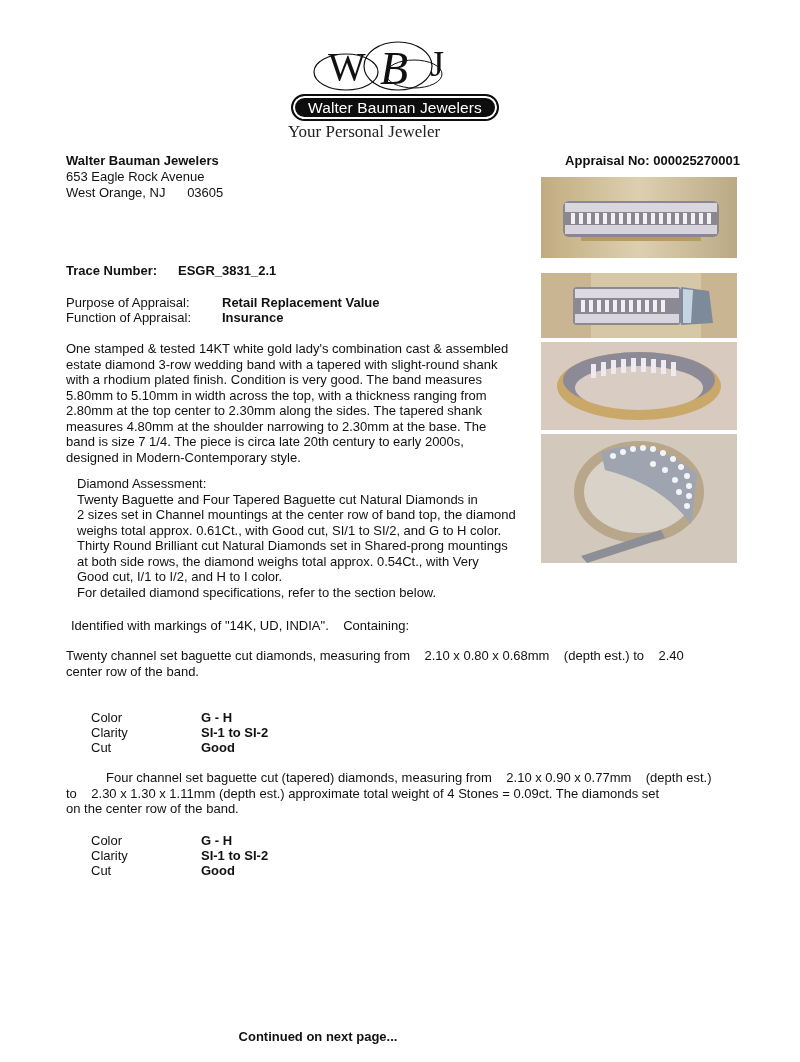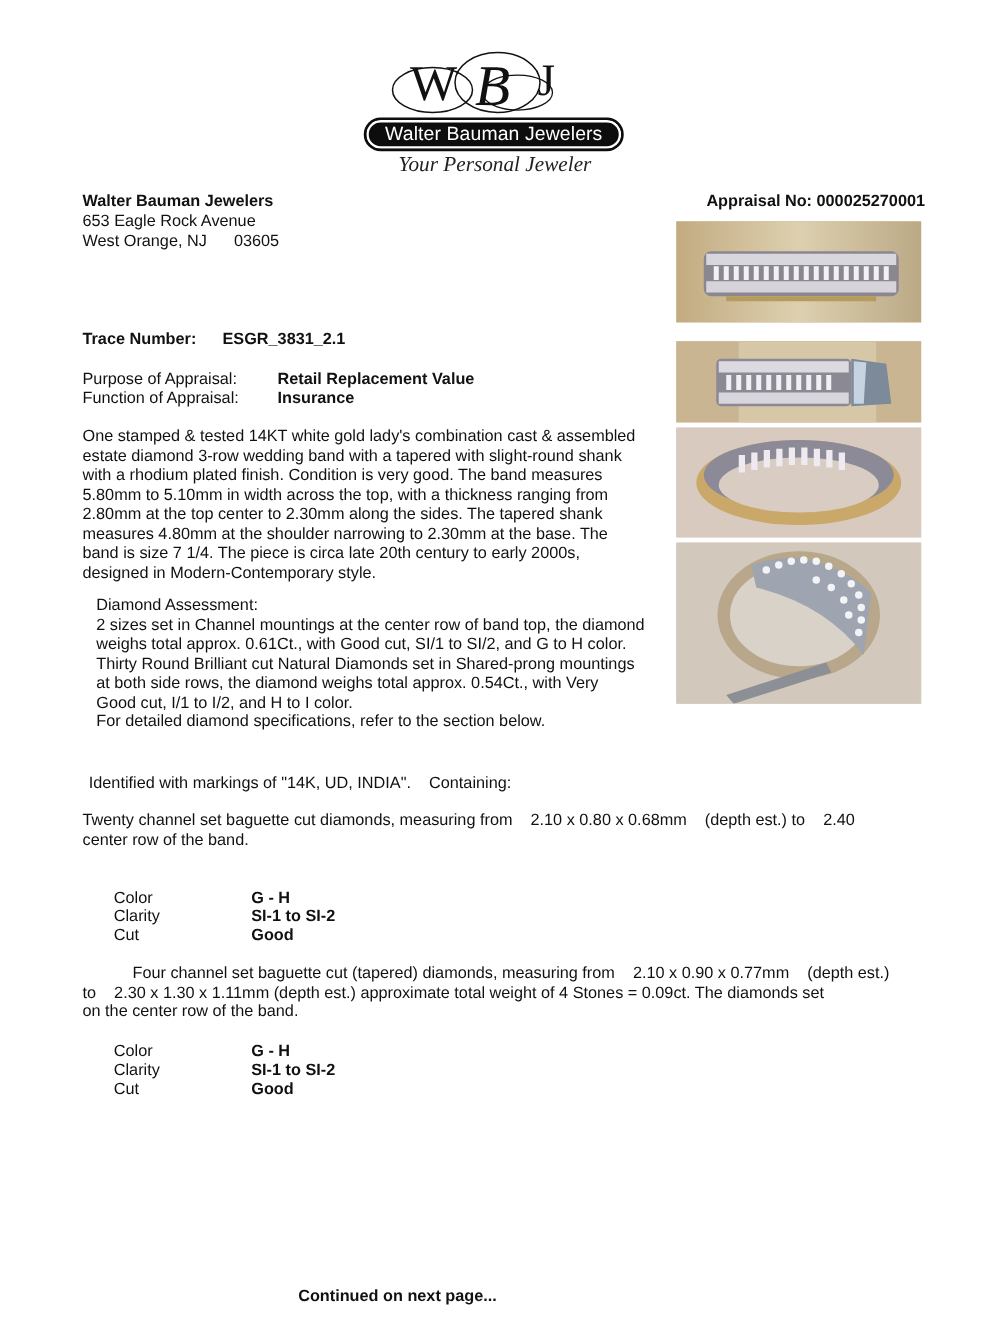--- a/index.html
+++ b/index.html
@@ -15,22 +15,22 @@
     #logo { left: 288px; top: 36px; width: 216px; height: 108px; }
     .logo-mono { position: absolute; left: 0; top: 0; width: 216px; height: 56px; }
     .logo-pill {
       position: absolute; left: 3px; top: 58px; width: 208px; height: 27px;
       background: #0d0d0d; border-radius: 14px; box-sizing: border-box;
       border: 2px solid #0d0d0d; box-shadow: inset 0 0 0 2px #fff, inset 0 0 0 4px #0d0d0d;
       color: #fff; font-weight: normal; font-size: 15.5px; text-align: center; line-height: 23px;
       letter-spacing: 0.1px;
     }
     .logo-tag {
-      position: absolute; left: 0; top: 86px; width: 216px; text-align: center;
-      font-family: "Liberation Serif", serif; font-style: italic; font-size: 17px; color: #222;
+      position: absolute; left: 0; top: 86px; width: 216px; 
+      font-family: "Liberation Serif", serif; font-size: 17px; color: #222;
     }
 
     .photo { position: absolute; left: 541px; width: 196px; overflow: hidden; }
     .spec-row { position: absolute; left: 91px; height: 16px; white-space: nowrap; }
     .spec-row .lbl { position: absolute; left: 0; }
     .spec-row .val { position: absolute; left: 110px; font-weight: bold; }
   </style>
 </head>
 <body>
 
@@ -173,20 +173,21 @@
   <div class="line">with a rhodium plated finish. Condition is very good. The band measures</div>
   <div class="line">5.80mm to 5.10mm in width across the top, with a thickness ranging from</div>
   <div class="line">2.80mm at the top center to 2.30mm along the sides. The tapered shank</div>
   <div class="line">measures 4.80mm at the shoulder narrowing to 2.30mm at the base. The</div>
   <div class="line">band is size 7 1/4. The piece is circa late 20th century to early 2000s,</div>
   <div class="line">designed in Modern-Contemporary style.</div>
 </div>
 
 <div class="abs" style="left:66px; top:476px;margin-left:11px;">
   <div class="line">Diamond Assessment:</div>
+  <div class="line">Twenty Baguette and Four Tapered Baguette cut Natural Diamonds in</div>
   <div class="line">2 sizes set in Channel mountings at the center row of band top, the diamond</div>
   <div class="line">weighs total approx. 0.61Ct., with Good cut, SI/1 to SI/2, and G to H color.</div>
   <div class="line">Thirty Round Brilliant cut Natural Diamonds set in Shared-prong mountings</div>
   <div class="line">at both side rows, the diamond weighs total approx. 0.54Ct., with Very</div>
   <div class="line">Good cut, I/1 to I/2, and H to I color.</div>
   <div class="line">For detailed diamond specifications, refer to the section below.</div>
 </div>
 
 <div class="abs line" style="left:71px; top:618px; white-space:pre;">Identified with markings of "14K, UD, INDIA".    Containing:</div>
 

